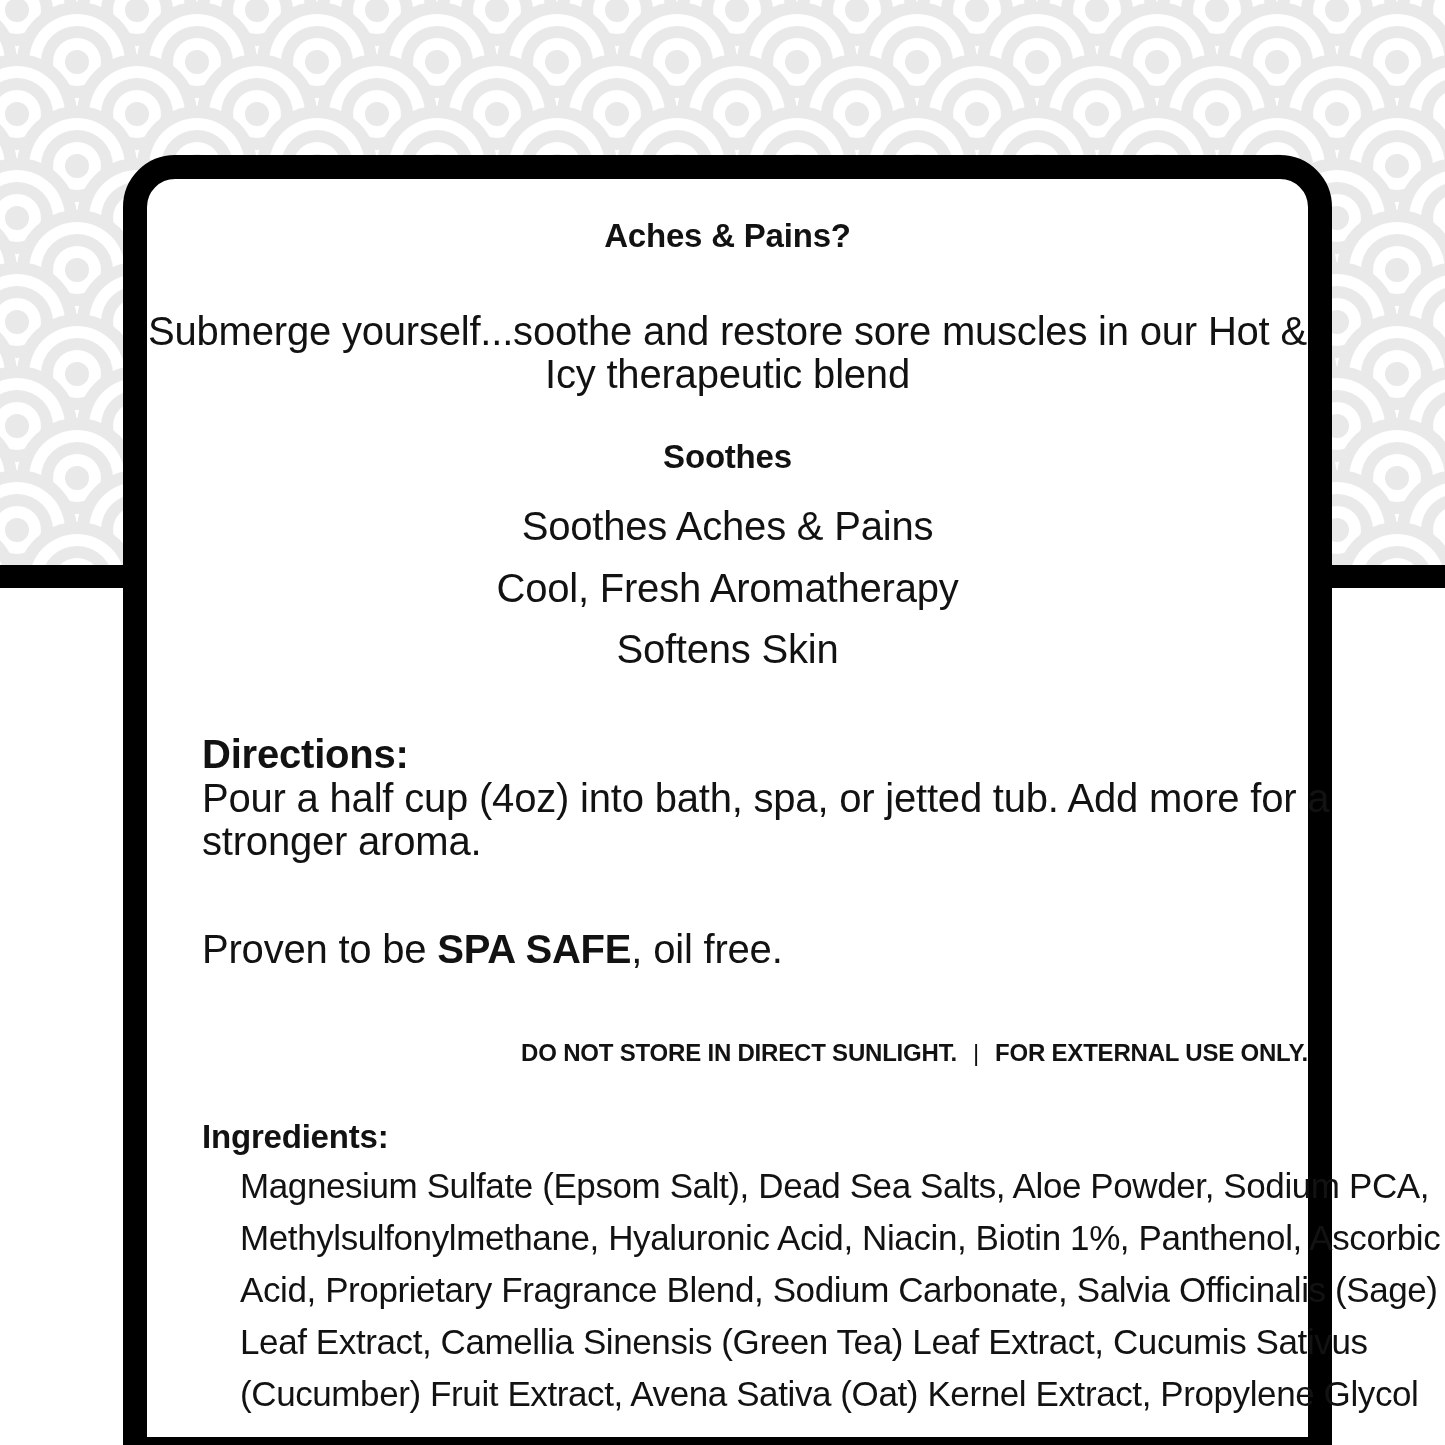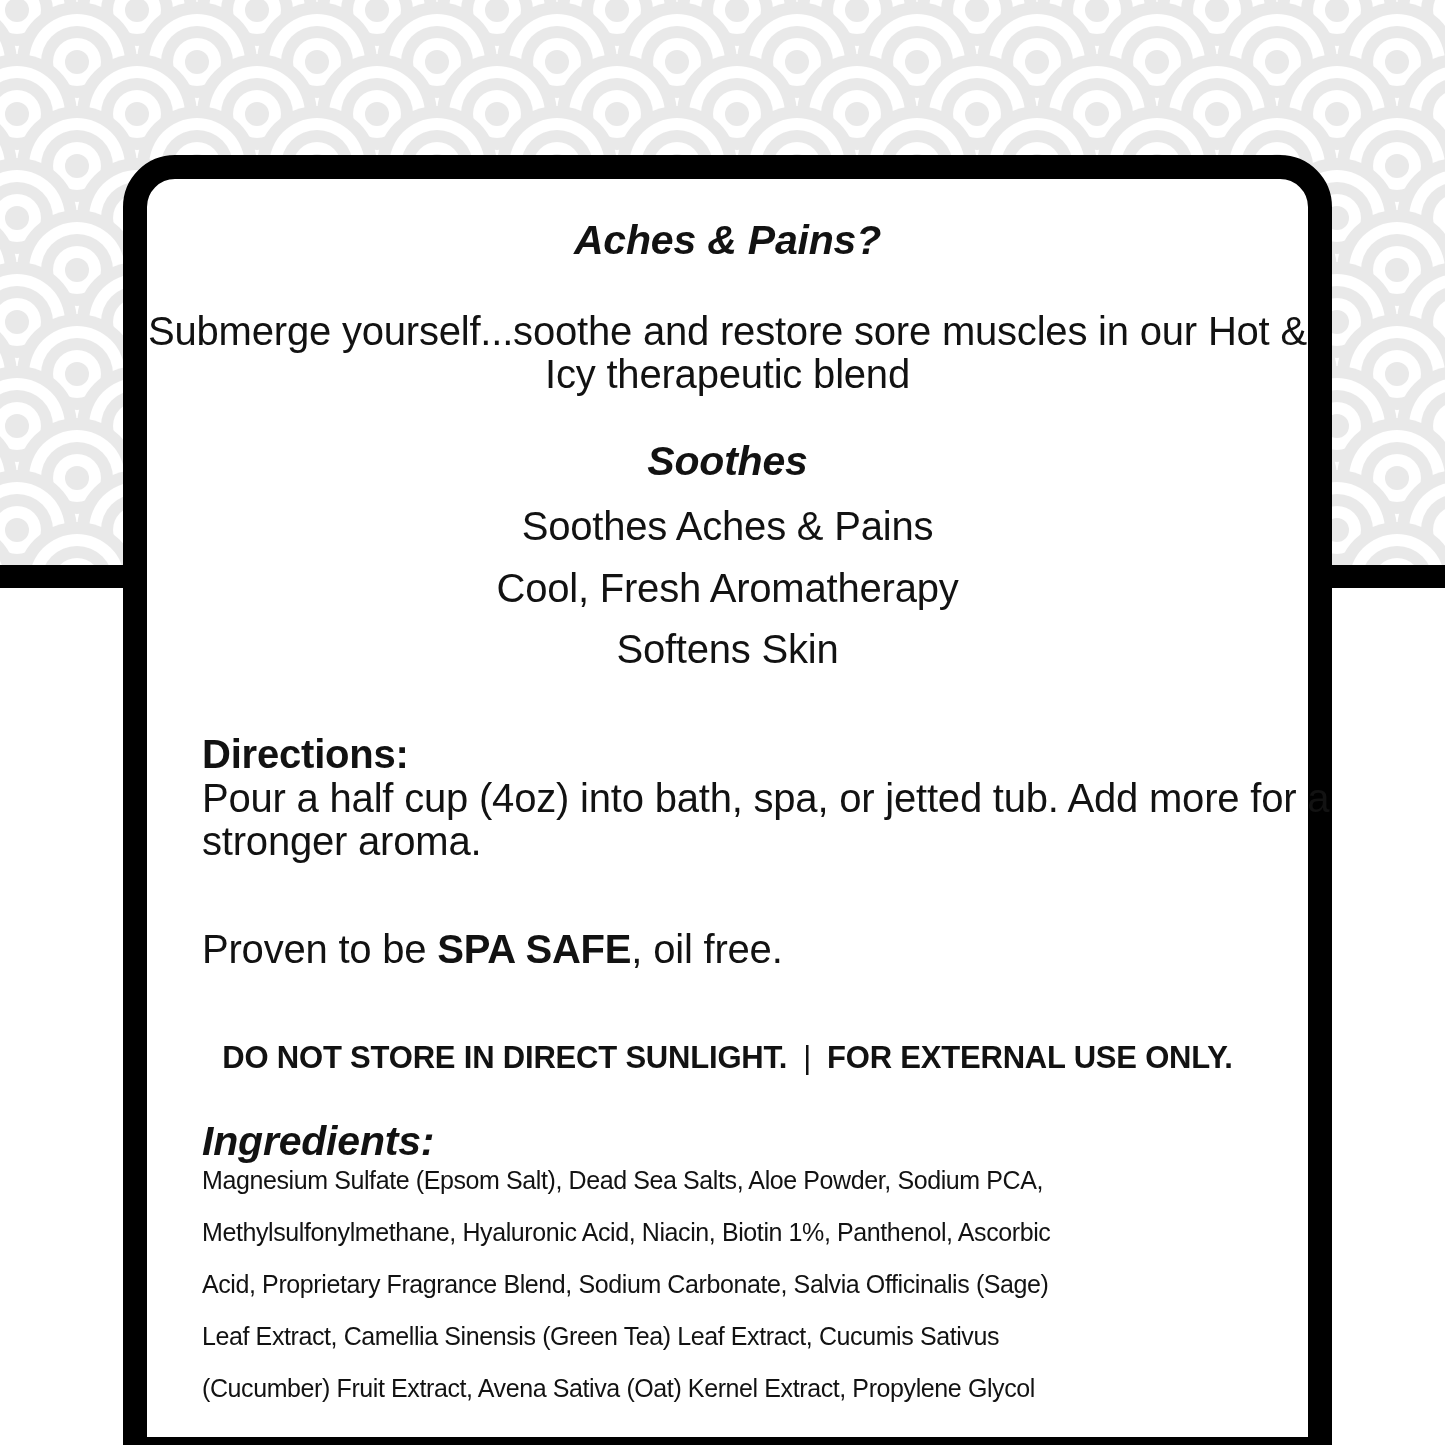--- a/index.html
+++ b/index.html
@@ -16,23 +16,23 @@
     box-sizing:border-box;border:24px solid #000000;border-radius:52px 52px 0 0;
     background:#ffffff;
   }
   .t{
     position:absolute;white-space:pre;
     font-size:40px;line-height:1.2;letter-spacing:-0.2px;color:#121212;
   }
   .center{left:0;right:0;text-align:center;}
   .left{left:55px;}
   .bold{font-weight:700;}
-  .h{font-size:41px;font-style:italic;}
-  .ing{font-size:25px;letter-spacing:-0.4px;}
-  .warn{font-size:31px;}
+  .h{font-size:33px;}
+  .ing{font-size:35px;letter-spacing:-0.4px;margin-left:38px;}
+  .warn{font-size:24px;text-align:right;}
   .sep{font-weight:400;padding:0 16px;}
 </style>
 </head>
 <body>
 
 <svg class="pattern-svg" width="1445" height="566" viewBox="0 0 1445 566" xmlns="http://www.w3.org/2000/svg" xmlns:xlink="http://www.w3.org/1999/xlink">
   <defs>
     <g id="fan">
       <circle r="60" fill="#e9e9e9"></circle>
       <circle r="48" fill="#ffffff"></circle>

